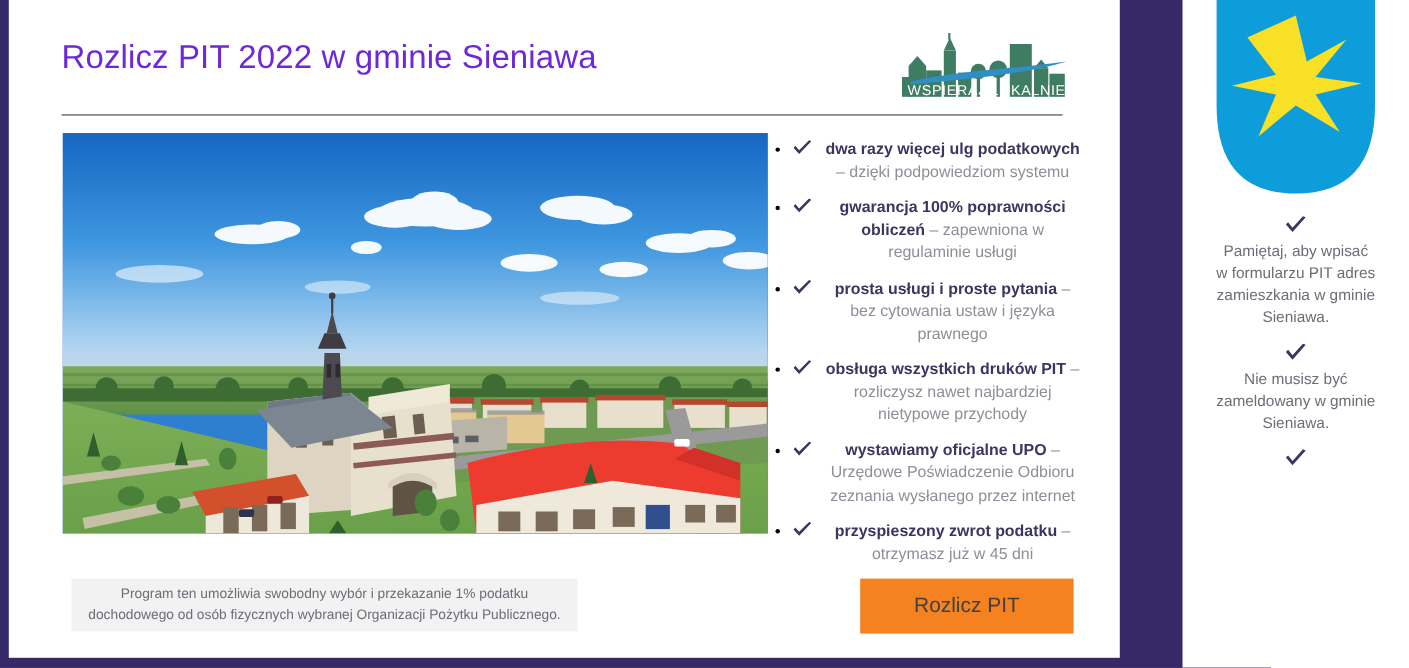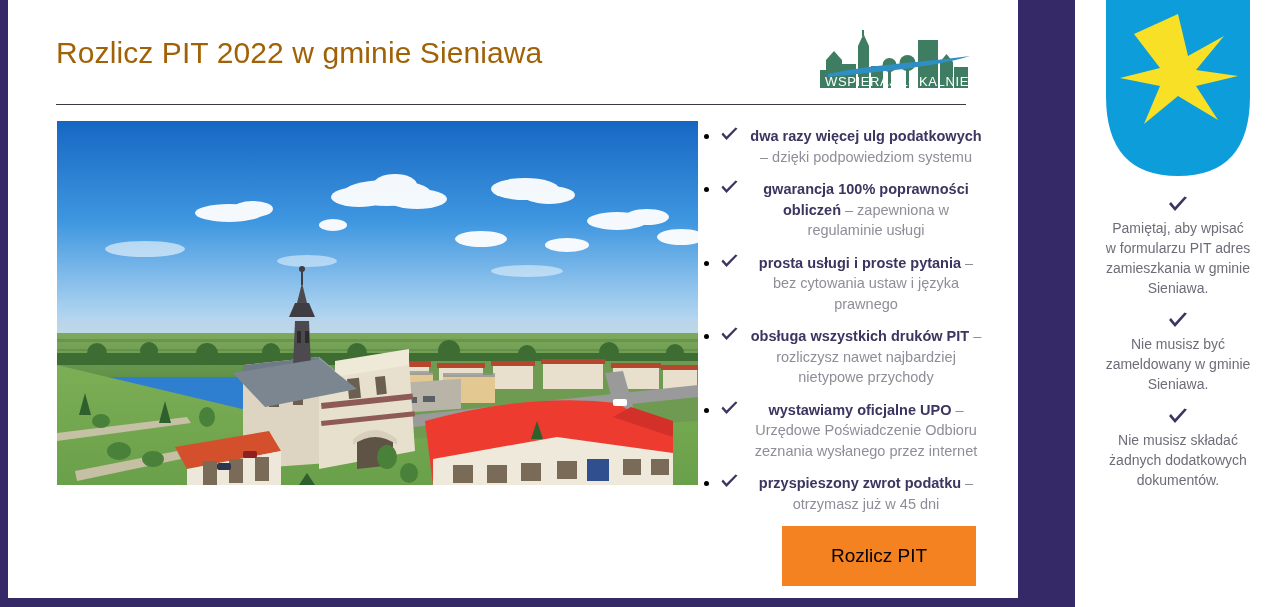--- a/index.html
+++ b/index.html
@@ -13,21 +13,21 @@
 
   
   .card {
     position: absolute; left: 8px; top: 0; width: 1010px; height: 598px;
     background: #ffffff;
   }
   .card-inner { position: relative; width: 100%; height: 100%; }
 
   .page-title {
     position: absolute; left: 48px; top: 36px;
-    font-size: 30px; font-weight: 400; color: #a16207;
+    font-size: 30px; font-weight: 400; color: #6d28d9;
     letter-spacing: .1px; white-space: nowrap;
   }
 
   .brand-logo {
     position: absolute; left: 810px; top: 26px; width: 158px; height: 68px;
   }
 
   .header-rule {
     position: absolute; left: 48px; top: 104px; width: 910px; height: 1px;
     background: #3b3b45;
@@ -58,23 +58,23 @@
     position: absolute; left: 57px; top: 526px; width: 460px; height: 48px;
     background: #f2f2f2;
     display: flex; align-items: center; justify-content: center;
     text-align: center;
     font-size: 12.5px; line-height: 19px; color: #6d6d78;
     padding: 0 10px;
   }
 
   
   .cta {
-    position: absolute; left: 774px; top: 526px; width: 194px; height: 60px;
+    position: absolute; left: 774px; top: 526px; width: 194px; height: 50px;
     background: #f58220; border: none; cursor: pointer;
-    color: #000000; font-size: 19px; font-family: "Liberation Sans", sans-serif;
+    color: #404040; font-size: 19px; font-family: "Liberation Sans", sans-serif;
     display: flex; align-items: center; justify-content: center;
   }
 
   
   .sidebar {
     position: absolute; left: 1075px; top: 0; width: 206px; height: 607px;
     background: #ffffff; text-align: center;
   }
   .crest { margin: 0 auto; display: block; width: 160px; height: 180px; padding-top: 0; }
   .gmina-name {
@@ -372,20 +372,21 @@
             <svg viewBox="0 0 19 16" width="19" height="16">
                 <path d="M1.5 7.5 L6.5 13 L17.5 1.5 L15.5 0.5 L6.5 9.5 L3 5.5 Z" fill="#3b3560"></path>
               </svg>
           </span>
           <span class="feature-text">
             <b>przyspieszony zwrot podatku</b><span> – otrzymasz już w 45 dni</span>
           </span>
         </li>
       </ul>
 
+      <div class="info-note">Program ten umożliwia swobodny wybór i przekazanie 1% podatku dochodowego od osób fizycznych wybranej Organizacji Pożytku Publicznego.</div>
 
       <button class="cta">Rozlicz PIT</button>
 
     </div>
   </div>
 
   <aside class="sidebar">
 
     <div>
       <svg class="crest" viewBox="0 0 160 180">
@@ -419,21 +420,18 @@
         <div class="tip-text">Nie musisz być
 zameldowany w gminie
 Sieniawa.</div>
       </div>
       <div class="tip">
         <span class="tip-check">
           <svg viewBox="0 0 22 18" width="22" height="18">
               <path d="M2 8 L8 15 L20 1.5 L17.5 0.5 L8 11 L4 6 Z" fill="#3b3560"></path>
             </svg>
         </span>
-        <div class="tip-text">Nie musisz składać
-żadnych dodatkowych
-dokumentów.</div>
       </div>
     </div>
 
   </aside>
 
 </div>
 
 </body></html>

